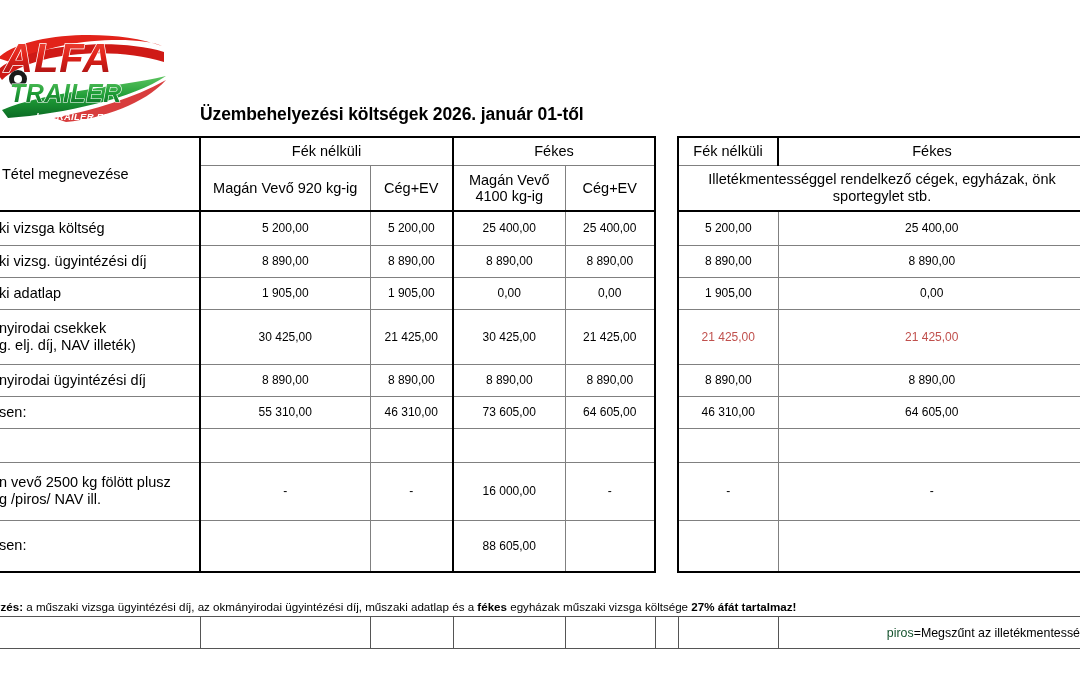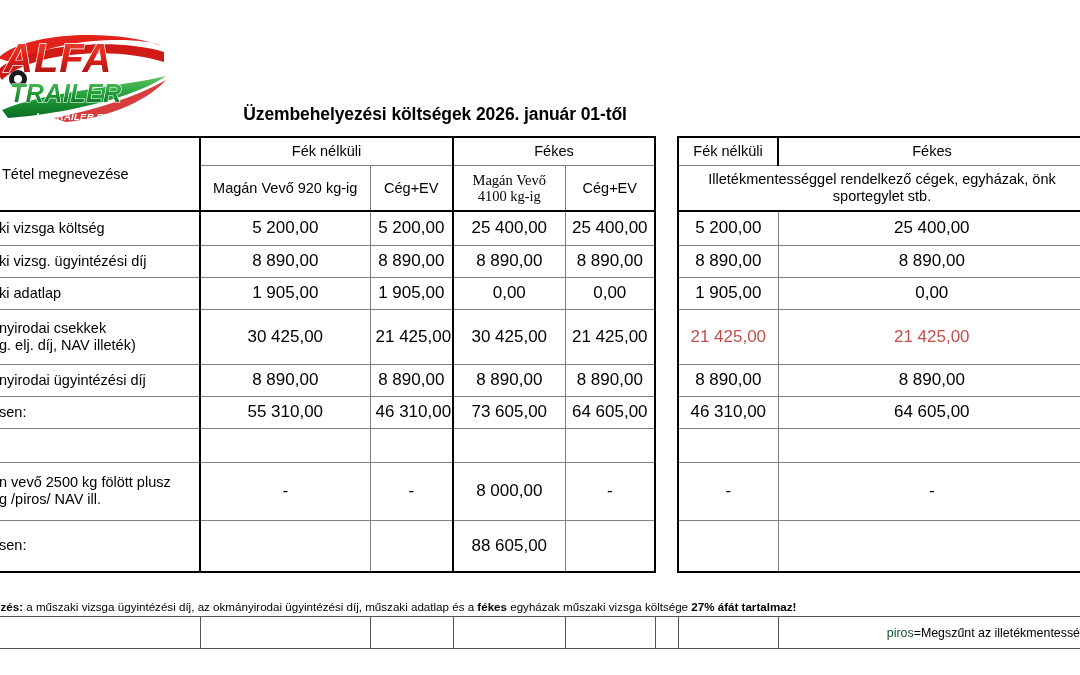--- a/index.html
+++ b/index.html
@@ -13,21 +13,21 @@
   .page{position:relative;width:872px;height:675px;}
 
   
   .logo{position:absolute;left:-6px;top:22px;width:176px;height:104px;}
   .logo svg{display:block;}
 
   
   .title{
     position:absolute;left:200px;top:104px;width:470px;
     font-size:17.5px;font-weight:bold;letter-spacing:-0.1px;
-    text-align:center;white-space:nowrap;
+    text-align:left;white-space:nowrap;
   }
 
   
   table.grid{
     position:absolute;left:-6px;top:136px;
     border-collapse:collapse;
     table-layout:fixed;
     width:1092px;
     font-size:14.5px;
   }
@@ -49,21 +49,21 @@
   .no-l{border-left:none !important;}
 
   .gap{border-top:none !important;border-bottom:none !important;
        border-left:1px solid #808080;border-right:1px solid #808080;background:#fff;}
 
   .hdr-grp{font-weight:bold;font-size:14.5px;text-align:center;}
   .hdr-sub{font-size:14.5px;text-align:center;line-height:1.12;}
   .hdr-wide{font-size:14.5px;text-align:center;line-height:1.18;white-space:nowrap;}
 
   .lbl{font-size:14.5px;text-align:left;white-space:nowrap;line-height:1.15;}
-  .num{font-size:17px;text-align:center;white-space:nowrap;}
+  .num{font-size:12px;text-align:center;white-space:nowrap;}
 
   
   .note{
     position:absolute;left:-6px;top:600px;width:1090px;
     font-size:11.6px;white-space:nowrap;line-height:1.2;
   }
   .note b{font-weight:bold;}
 
   .notegrid{
     position:absolute;left:-6px;top:616px;
@@ -130,21 +130,21 @@
         <td colspan="2" class="hdr-grp tt tl tr" style="height:28px;">Fék nélküli</td>
         <td colspan="2" class="hdr-grp tt tl tr" style="height:28px;">Fékes</td>
         <td class="gap" rowspan="2"></td>
         <td class="hdr-grp tt tl tr" style="height:28px;">Fék nélküli</td>
         <td class="hdr-grp tt tr" style="height:28px;">Fékes</td>
       </tr>
 
       <tr>
         <td class="hdr-sub tb tl" style="height:46px;">Magán Vevő 920 kg-ig</td>
         <td class="hdr-sub tb tr" style="height:46px;">Cég+EV</td>
-        <td class="hdr-sub tb tl" style="height:46px;font-family:Liberation Serif, serif;">
+        <td class="hdr-sub tb tl" style="height:46px;">
           <span><div>Magán Vevő</div><div>4100 kg-ig</div></span>
         </td>
         <td class="hdr-sub tb tr" style="height:46px;">Cég+EV</td>
         <td colspan="2" class="hdr-wide tb tl tr" style="height:46px;">
           <div>Illetékmentességgel rendelkező cégek, egyházak, önk</div>
           <div>sportegylet stb.</div>
         </td>
       </tr>
 
       <tr>
@@ -227,21 +227,21 @@
         <td class="num tr"></td>
       </tr>
 
       <tr>
         <td class="lbl no-l" style="height:58px;">
           <div>n vevő 2500 kg fölött plusz</div>
           <div>g /piros/ NAV ill.</div>
         </td>
         <td class="num tl">-</td>
         <td class="num tr">-</td>
-        <td class="num tl">8 000,00</td>
+        <td class="num tl">16 000,00</td>
         <td class="num tr">-</td>
         <td class="gap"></td>
         <td class="num tl">-</td>
         <td class="num tr">-</td>
       </tr>
 
       <tr>
         <td class="lbl bold no-l tb" style="height:52px;">sen:</td>
         <td class="num bold tl tb"></td>
         <td class="num bold tr tb"></td>

